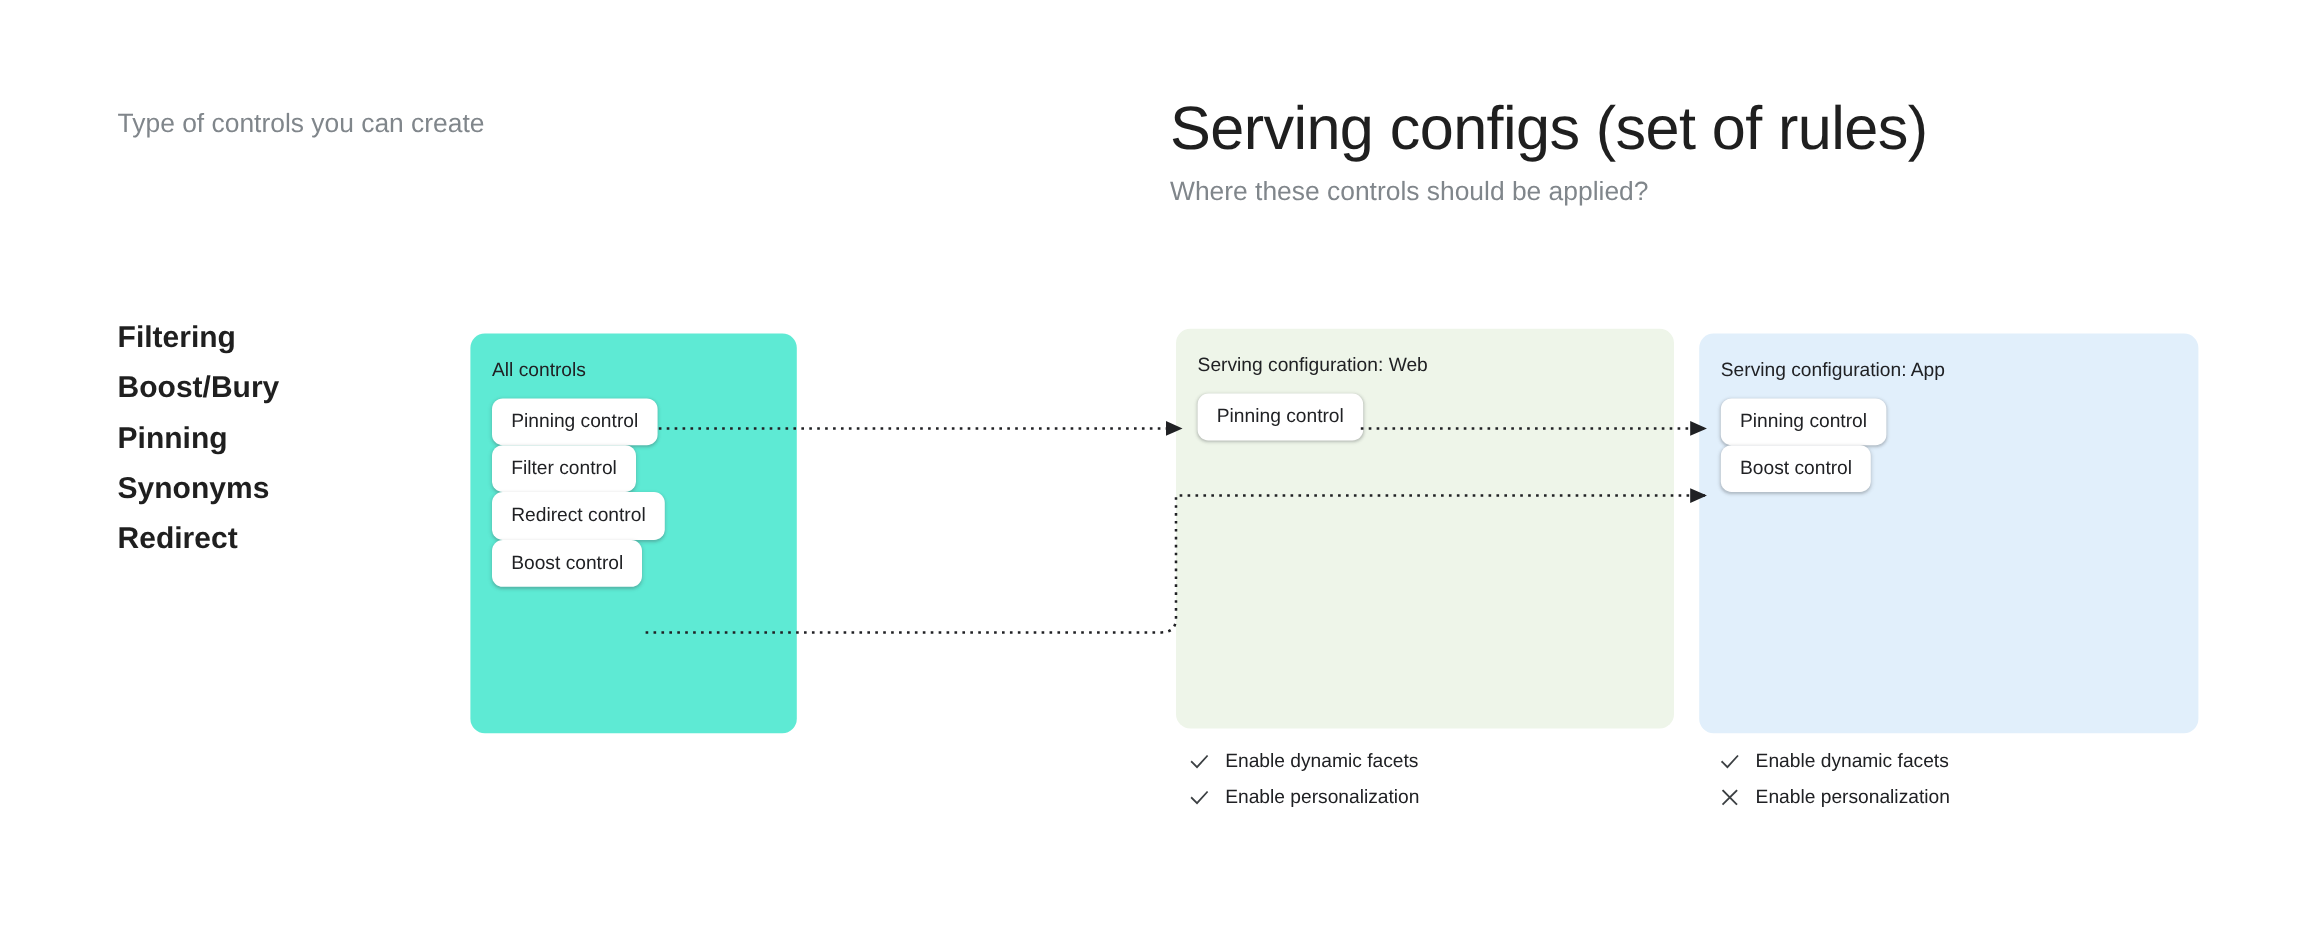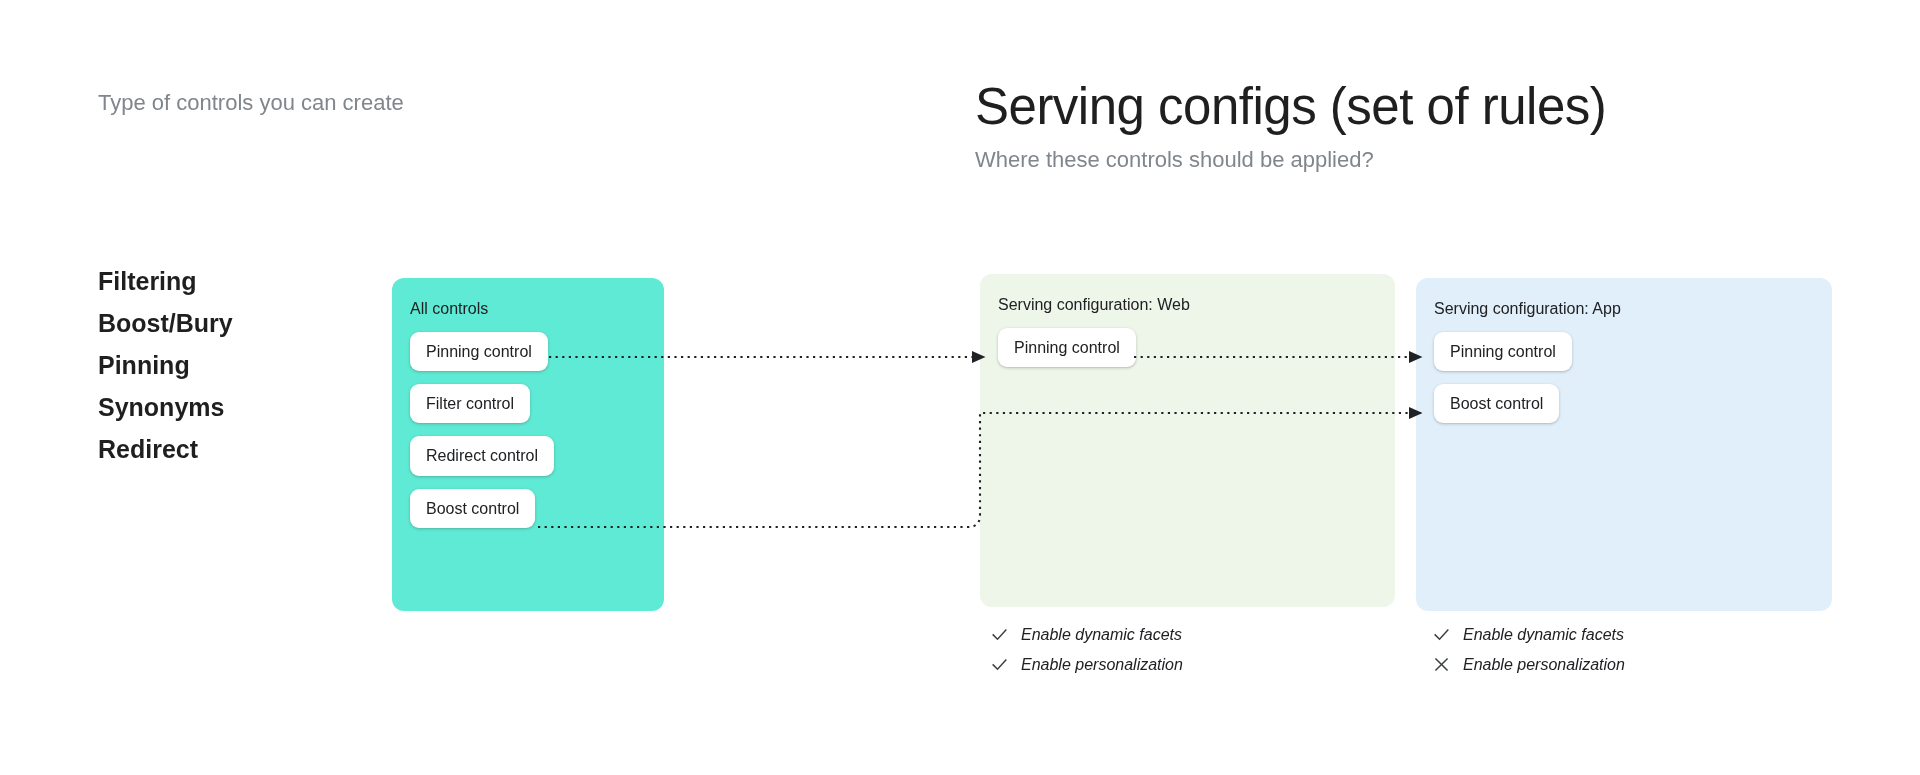--- a/index.html
+++ b/index.html
@@ -66,21 +66,20 @@
     font-size: 16px;
     font-weight: 400;
     color: #202124;
     padding: 0 18px;
     margin-bottom: 14px;
     white-space: nowrap;
   }
   .chips {
     display: flex;
     flex-direction: column;
-    gap: 13px;
     padding: 0 18px;
     align-items: flex-start;
   }
   .chip {
     background: #ffffff;
     border-radius: 9px;
     font-size: 16px;
     color: #202124;
     padding: 10px 16px;
     box-shadow: 0 1px 2px rgba(60,64,67,0.22), 0 1px 3px 1px rgba(60,64,67,0.08);
@@ -120,21 +119,20 @@
   #features-web { left: 990px; top: 625px; }
   #features-app { left: 1432px; top: 625px; }
 
   .feature-row {
     display: flex;
     align-items: center;
     gap: 12px;
     font-size: 16px;
     color: #202124;
     white-space: nowrap;
-    font-style: italic;
   }
   .feature-icon {
     width: 19px;
     height: 19px;
     flex: 0 0 19px;
     display: block;
   }
 
   
   #connectors {

